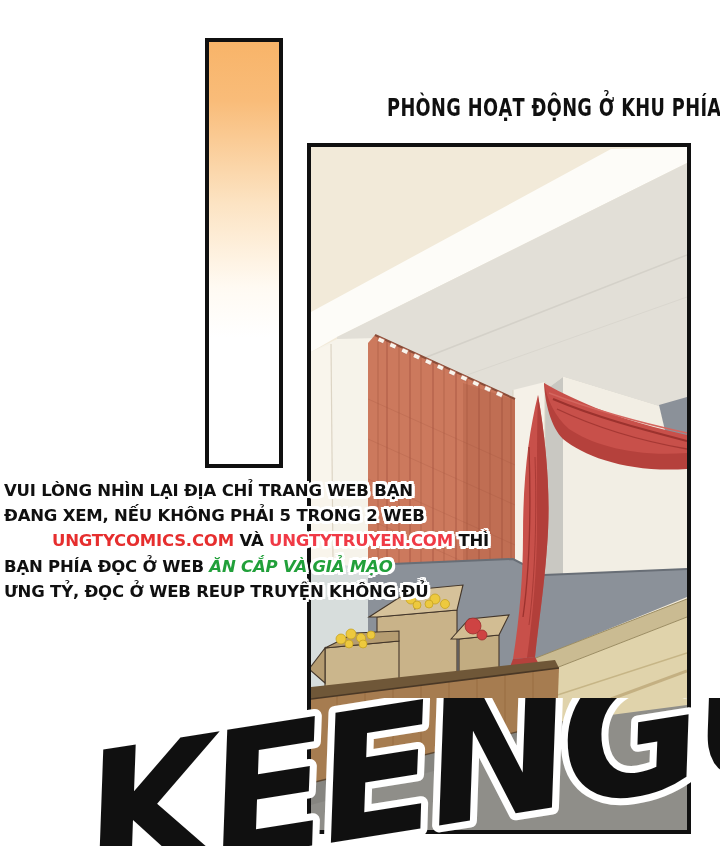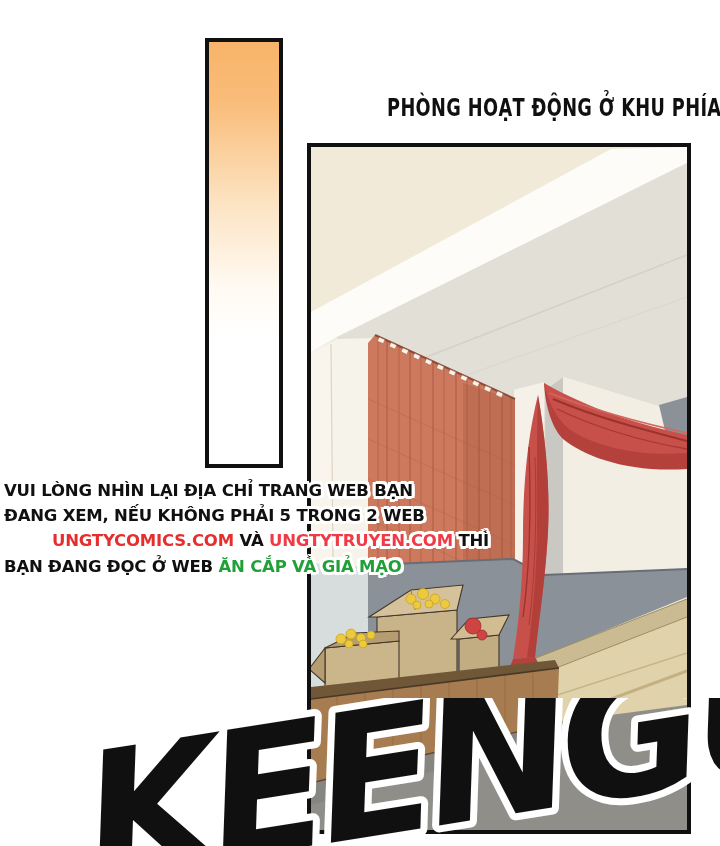--- a/index.html
+++ b/index.html
@@ -34,21 +34,21 @@
   }
   .wline{white-space:pre;
     text-shadow:
       -3px 0 0 #fff,3px 0 0 #fff,0 -3px 0 #fff,0 3px 0 #fff,
       -2px -2px 0 #fff,2px -2px 0 #fff,-2px 2px 0 #fff,2px 2px 0 #fff,
       -3px -2px 0 #fff,3px 2px 0 #fff,-2px 3px 0 #fff,2px -3px 0 #fff;
   }
   .w-ink{color:var(--ink,#101010);text-align:center;}
   .w-red{color:var(--accent-red,#e62e2e);margin-left:48px;}
   .w-red2{color:var(--accent-red-2,#f03a46);}
-  .w-green{color:var(--accent-green,#21a03a);}
+  .w-green{color:var(--accent-green,#21a03a);font-style:italic;}
   
   .sfx-svg{position:absolute;left:55px;top:698px;width:665px;height:148px;z-index:6;overflow:hidden;}
   .sfx-svg text{
     font-family:"DejaVu Sans","Liberation Sans",sans-serif;
     font-weight:bold;font-style:italic;font-size:175px;letter-spacing:-10px;
     fill:var(--ink,#101010);stroke:#ffffff;stroke-width:14px;
     paint-order:stroke;stroke-linejoin:round;
   }
 </style>
 </head>
@@ -229,18 +229,19 @@
       <path d="M0,552 L248,521" stroke="#4a3826" stroke-width="1.6" fill="none"></path>
       <path d="M0,636 L246,575" stroke="#5d4730" stroke-width="1.4" fill="none"></path>
     </g>
   </svg>
 </div>
 
 <div class="warning">
   <div class="wline"><span class="w-ink">VUI LÒNG NHÌN LẠI ĐỊA CHỈ TRANG WEB BẠN</span></div>
   <div class="wline"><span class="w-ink">ĐANG XEM, NẾU KHÔNG PHẢI 5 TRONG 2 WEB</span></div>
   <div class="wline"><span class="w-red">UNGTYCOMICS.COM</span><span class="w-ink"> VÀ </span><span class="w-red2">UNGTYTRUYEN.COM</span><span class="w-ink"> THÌ</span></div>
-  <div class="wline"><span class="w-ink">BẠN ĐANG ĐỌC Ở WEB </span><span class="w-green">ĂN CẮP VÀ GIẢ MẠO</span></div>
+  <div class="wline"><span class="w-ink">BẠN PHÍA ĐỌC Ở WEB </span><span class="w-green">ĂN CẮP VÀ GIẢ MẠO</span></div>
+  <div class="wline"><span class="w-ink">ƯNG TỶ, ĐỌC Ở WEB REUP TRUYỆN KHÔNG ĐỦ</span></div>
 </div>
 
 <svg class="sfx-svg" viewBox="0 0 665 148">
   <text x="40" y="182" transform="rotate(-9 40 182)">KEENGU</text>
 </svg>
 
 </body></html>

